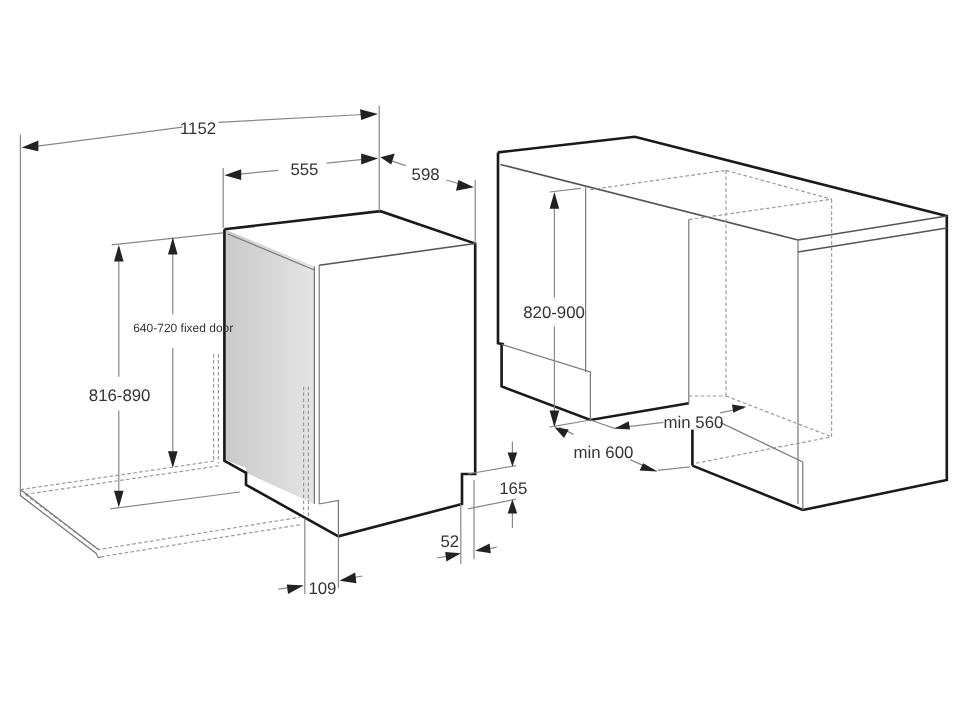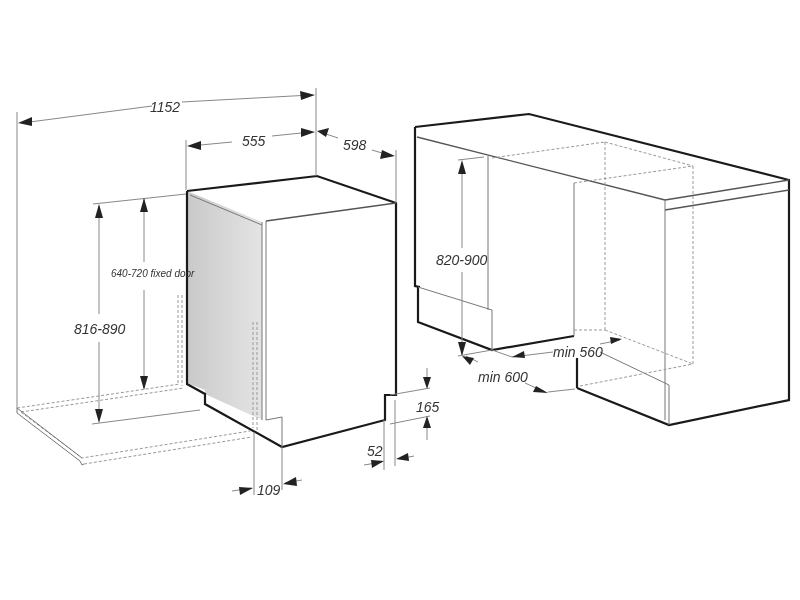--- a/index.html
+++ b/index.html
@@ -1,17 +1,17 @@
 <!DOCTYPE html>
 <html><head>
 <meta charset="utf-8">
 <style>
   html, body { margin: 0; padding: 0; background: #ffffff; }
   body { width: 800px; height: 600px; overflow: hidden; position: relative; }
-  #stage { position: absolute; left: 0; top: 0; width: 800px; height: 600px; font-style: italic; }
+  #stage { position: absolute; left: 0; top: 0; width: 800px; height: 600px; }
   svg text { font-family: "Liberation Sans", "DejaVu Sans", sans-serif; fill: #333333; }
   .thick { stroke: #1a1a1a; stroke-width: 2.2; fill: none; stroke-linejoin: miter; }
   .thin { stroke: #777777; stroke-width: 1; fill: none; }
   .mid { stroke: #555555; stroke-width: 1.3; fill: none; }
   .dash { stroke: #999999; stroke-width: 1; fill: none; stroke-dasharray: 3 2; }
   .dim { stroke: #888888; stroke-width: 1; fill: none; }
   .arrow { fill: #222222; stroke: none; }
   .lbl { font-size: 14px; }
   .lbl-sm { font-size: 10px; }
 </style>

